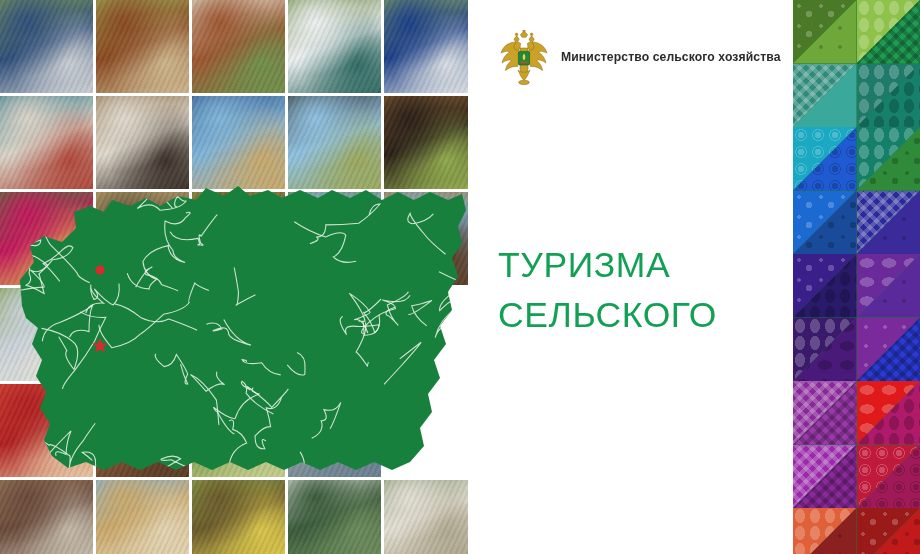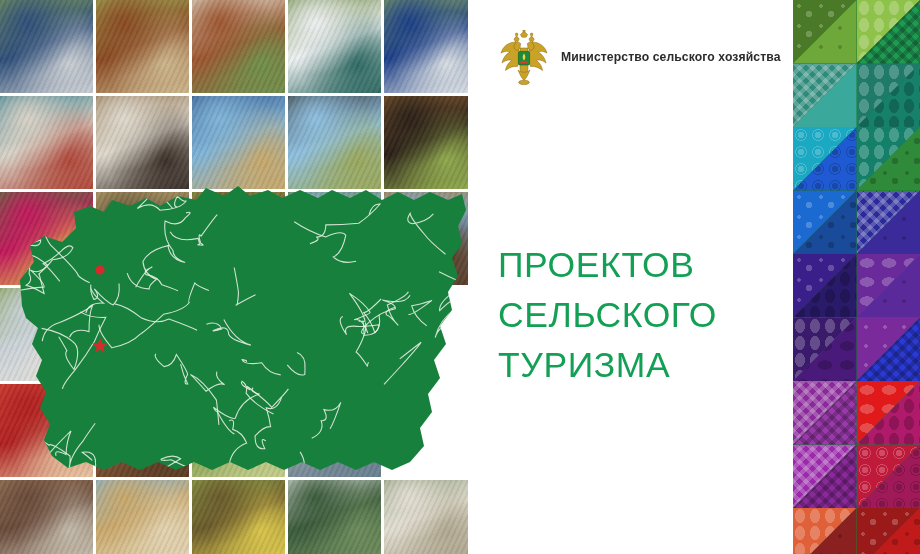--- a/index.html
+++ b/index.html
@@ -240,23 +240,22 @@
         <rect x="20.4" y="21.4" width="11.2" height="13.6" rx="1.6" fill="#1f8a3a" stroke="#145c28" stroke-width="0.6"></rect>
         <path d="M26 23.4 c1.8 2 1.8 5 0 7.2 c-1.8 -2.2 -1.8 -5.2 0 -7.2 z" fill="#F2D24A"></path>
         <rect x="22.4" y="31.6" width="7.2" height="1.5" fill="#E03A2A"></rect>
       </svg>
       <div id="ministry-text">
         <div id="ministry-line1">Министерство сельского хозяйства</div>
       </div>
     </div>
 
     <div id="title">
-      <div class="tline">ПРОЕКТОВ</div>
+      <div class="tline">ТУРИЗМА</div>
       <div class="tline">СЕЛЬСКОГО</div>
-      <div class="tline">ТУРИЗМА</div>
     </div>
 
   </div>
 
   <div id="ornament">
       <div class="tile" style="left: 0px; top: 0px;">
         <div class="half hA" style="background: rgb(74, 122, 40);">
           <div class="half" style="background-image: radial-gradient(circle at 6px 6px, rgba(255, 255, 255, 0.22) 0px, rgba(255, 255, 255, 0.22) 2px, transparent 2px), radial-gradient(circle at 16px 14px, rgba(255, 255, 255, 0.22) 0px, rgba(255, 255, 255, 0.22) 3px, transparent 3px); background-size: 22px 20px;"></div>
         </div>
         <div class="half hB" style="background: rgb(111, 168, 58);">

